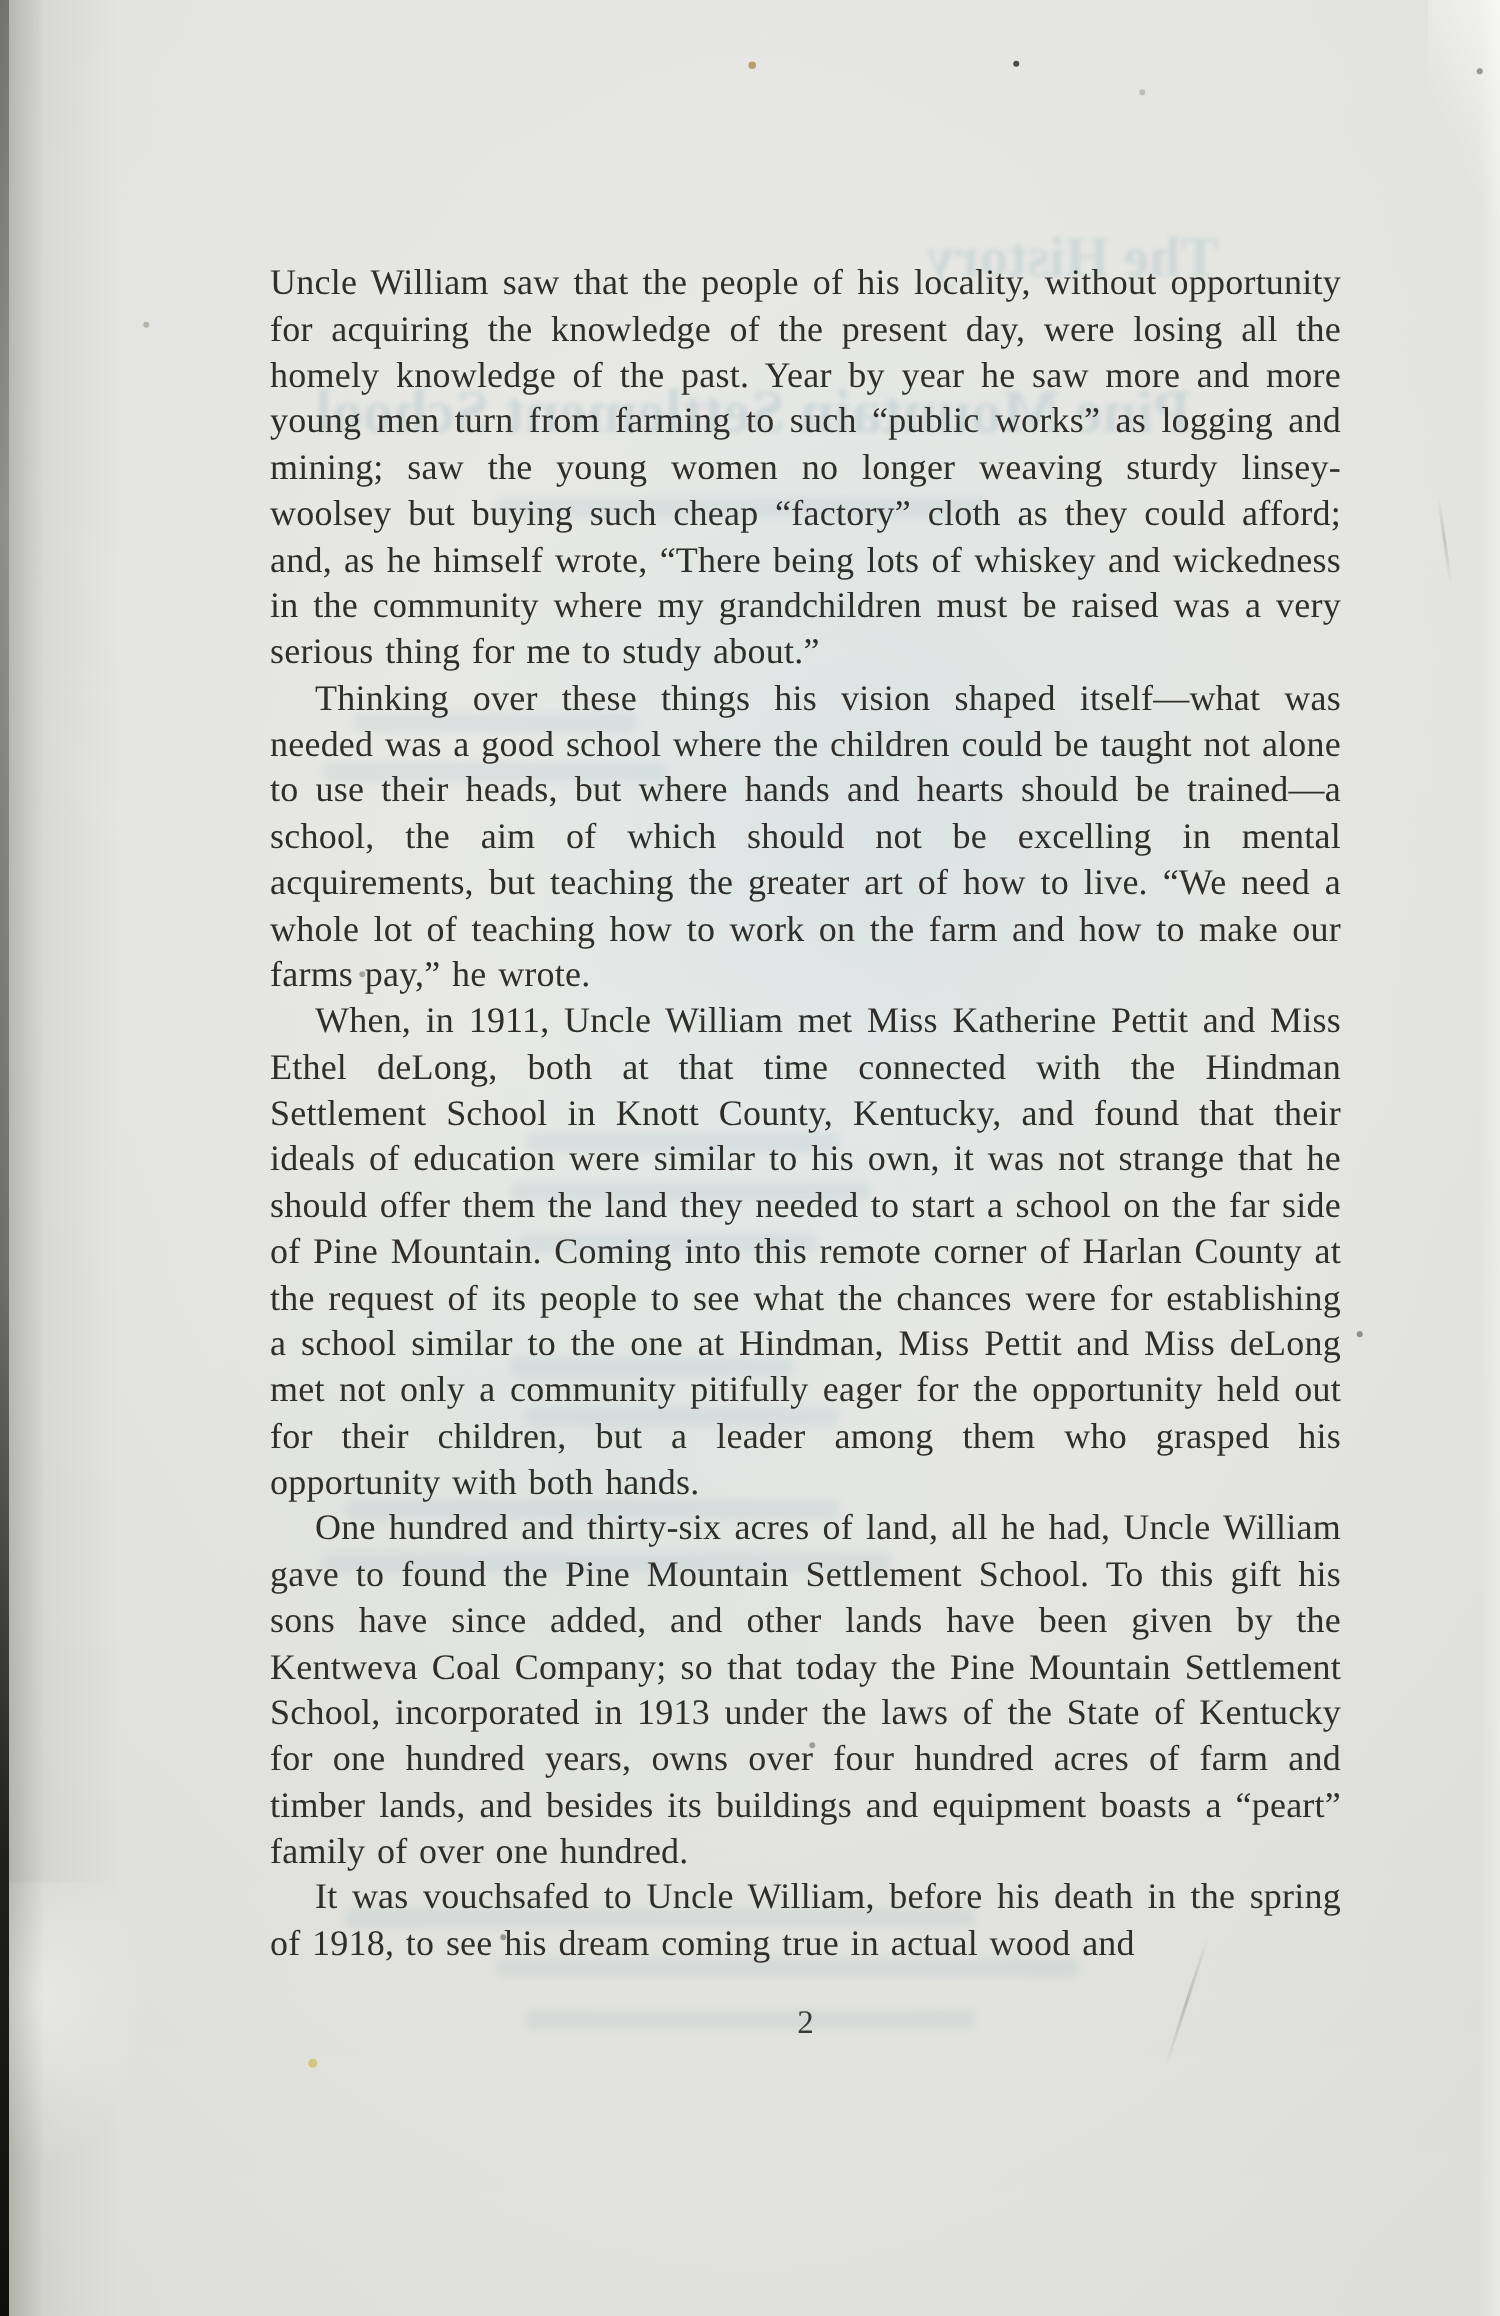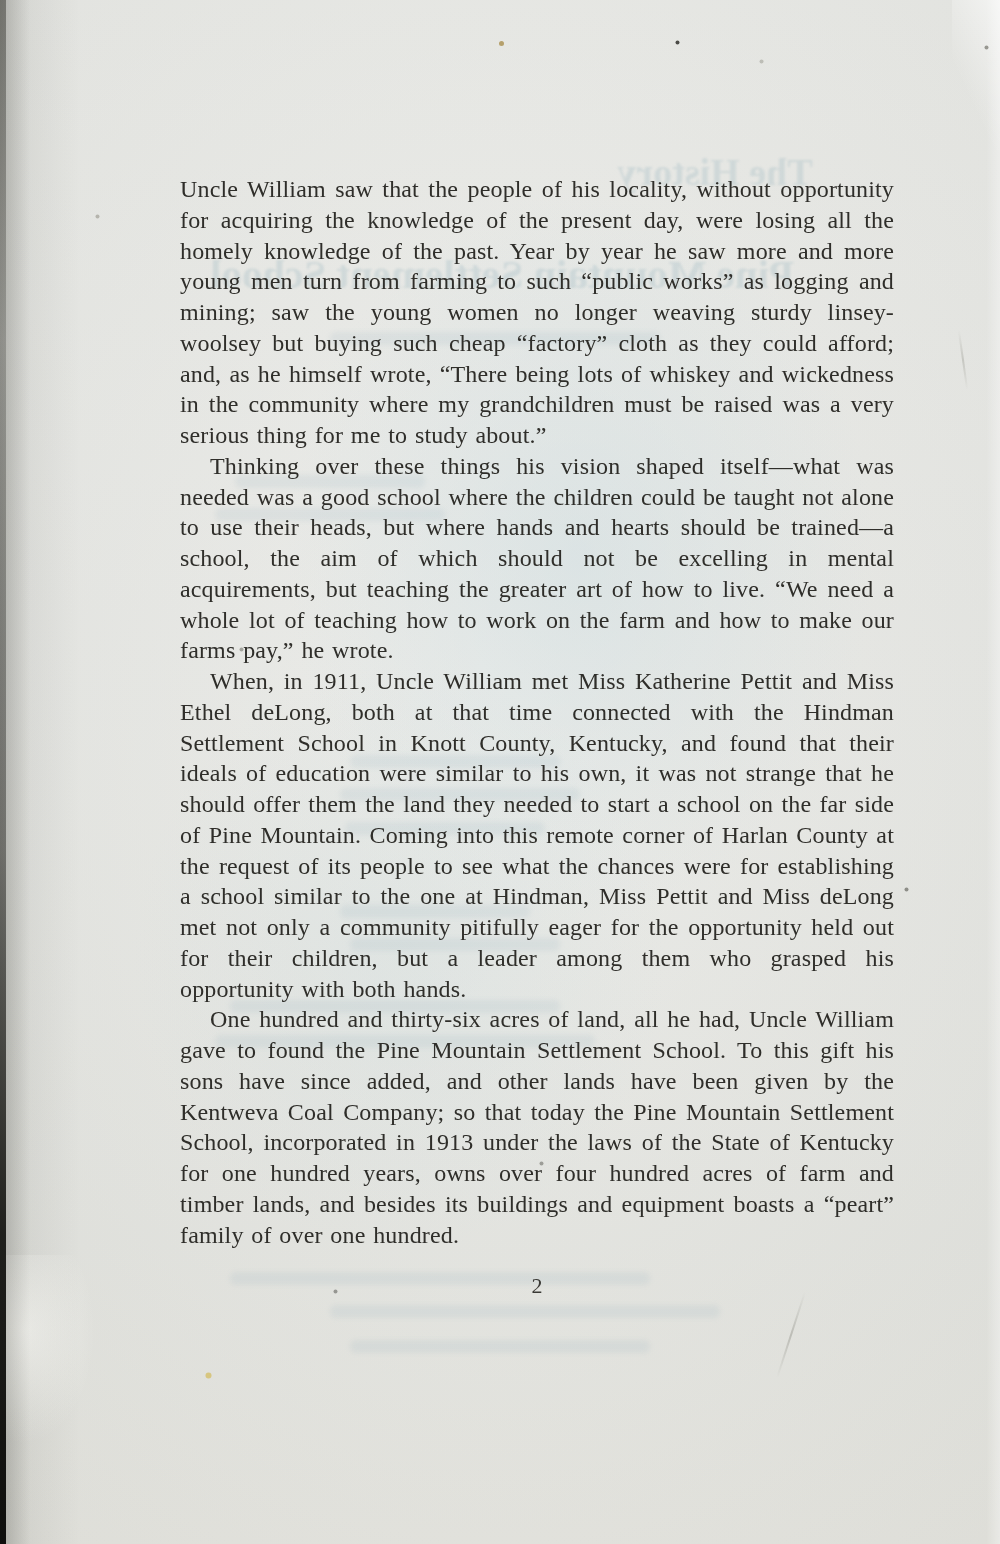--- a/index.html
+++ b/index.html
@@ -155,20 +155,21 @@
   <div class="smudge sm10"></div>
   <div class="smudge sm11"></div>
   <div class="smudge sm12"></div>
   <div class="smudge sm13"></div>
 
   <div class="textblock">
     <p class="para">Uncle William saw that the people of his locality, without opportunity for acquiring the knowledge of the present day, were losing all the homely knowledge of the past.  Year by year he saw more and more young men turn from farming to such “public works” as logging and mining; saw the young women no longer weaving sturdy linsey-woolsey but buying such cheap “factory” cloth as they could afford; and, as he himself wrote, “There being lots of whiskey and wickedness in the community where my grandchildren must be raised was a very serious thing for me to study about.”</p>
     <p class="para indent">Thinking over these things his vision shaped itself—what was needed was a good school where the children could be taught not alone to use their heads, but where hands and hearts should be trained—a school, the aim of which should not be excelling in mental acquirements, but teaching the greater art of how to live.  “We need a whole lot of teaching how to work on the farm and how to make our farms pay,” he wrote.</p>
     <p class="para indent">When, in 1911, Uncle William met Miss Katherine Pettit and Miss Ethel deLong, both at that time connected with the Hindman Settlement School in Knott County, Kentucky, and found that their ideals of education were similar to his own, it was not strange that he should offer them the land they needed to start a school on the far side of Pine Mountain. Coming into this remote corner of Harlan County at the request of its people to see what the chances were for establishing a school similar to the one at Hindman, Miss Pettit and Miss deLong met not only a community pitifully eager for the opportunity held out for their children, but a leader among them who grasped his opportunity with both hands.</p>
     <p class="para indent">One hundred and thirty-six acres of land, all he had, Uncle William gave to found the Pine Mountain Settlement School. To this gift his sons have since added, and other lands have been given by the Kentweva Coal Company; so that today the Pine Mountain Settlement School, incorporated in 1913 under the laws of the State of Kentucky for one hundred years, owns over four hundred acres of farm and timber lands, and besides its buildings and equipment boasts a “peart” family of over one hundred.</p>
+    <p class="para indent">It was vouchsafed to Uncle William, before his death in the spring of 1918, to see his dream coming true in actual wood and</p>
     <div class="pagenum">2</div>
   </div>
 
   <div class="curl-bl"></div>
   <div class="edge-left-soft"></div>
   <div class="edge-left-line"></div>
   <div class="edge-right-light"></div>
   <div class="corner-tr"></div>
   <div class="crease-1"></div>
   <div class="crease-2"></div>

